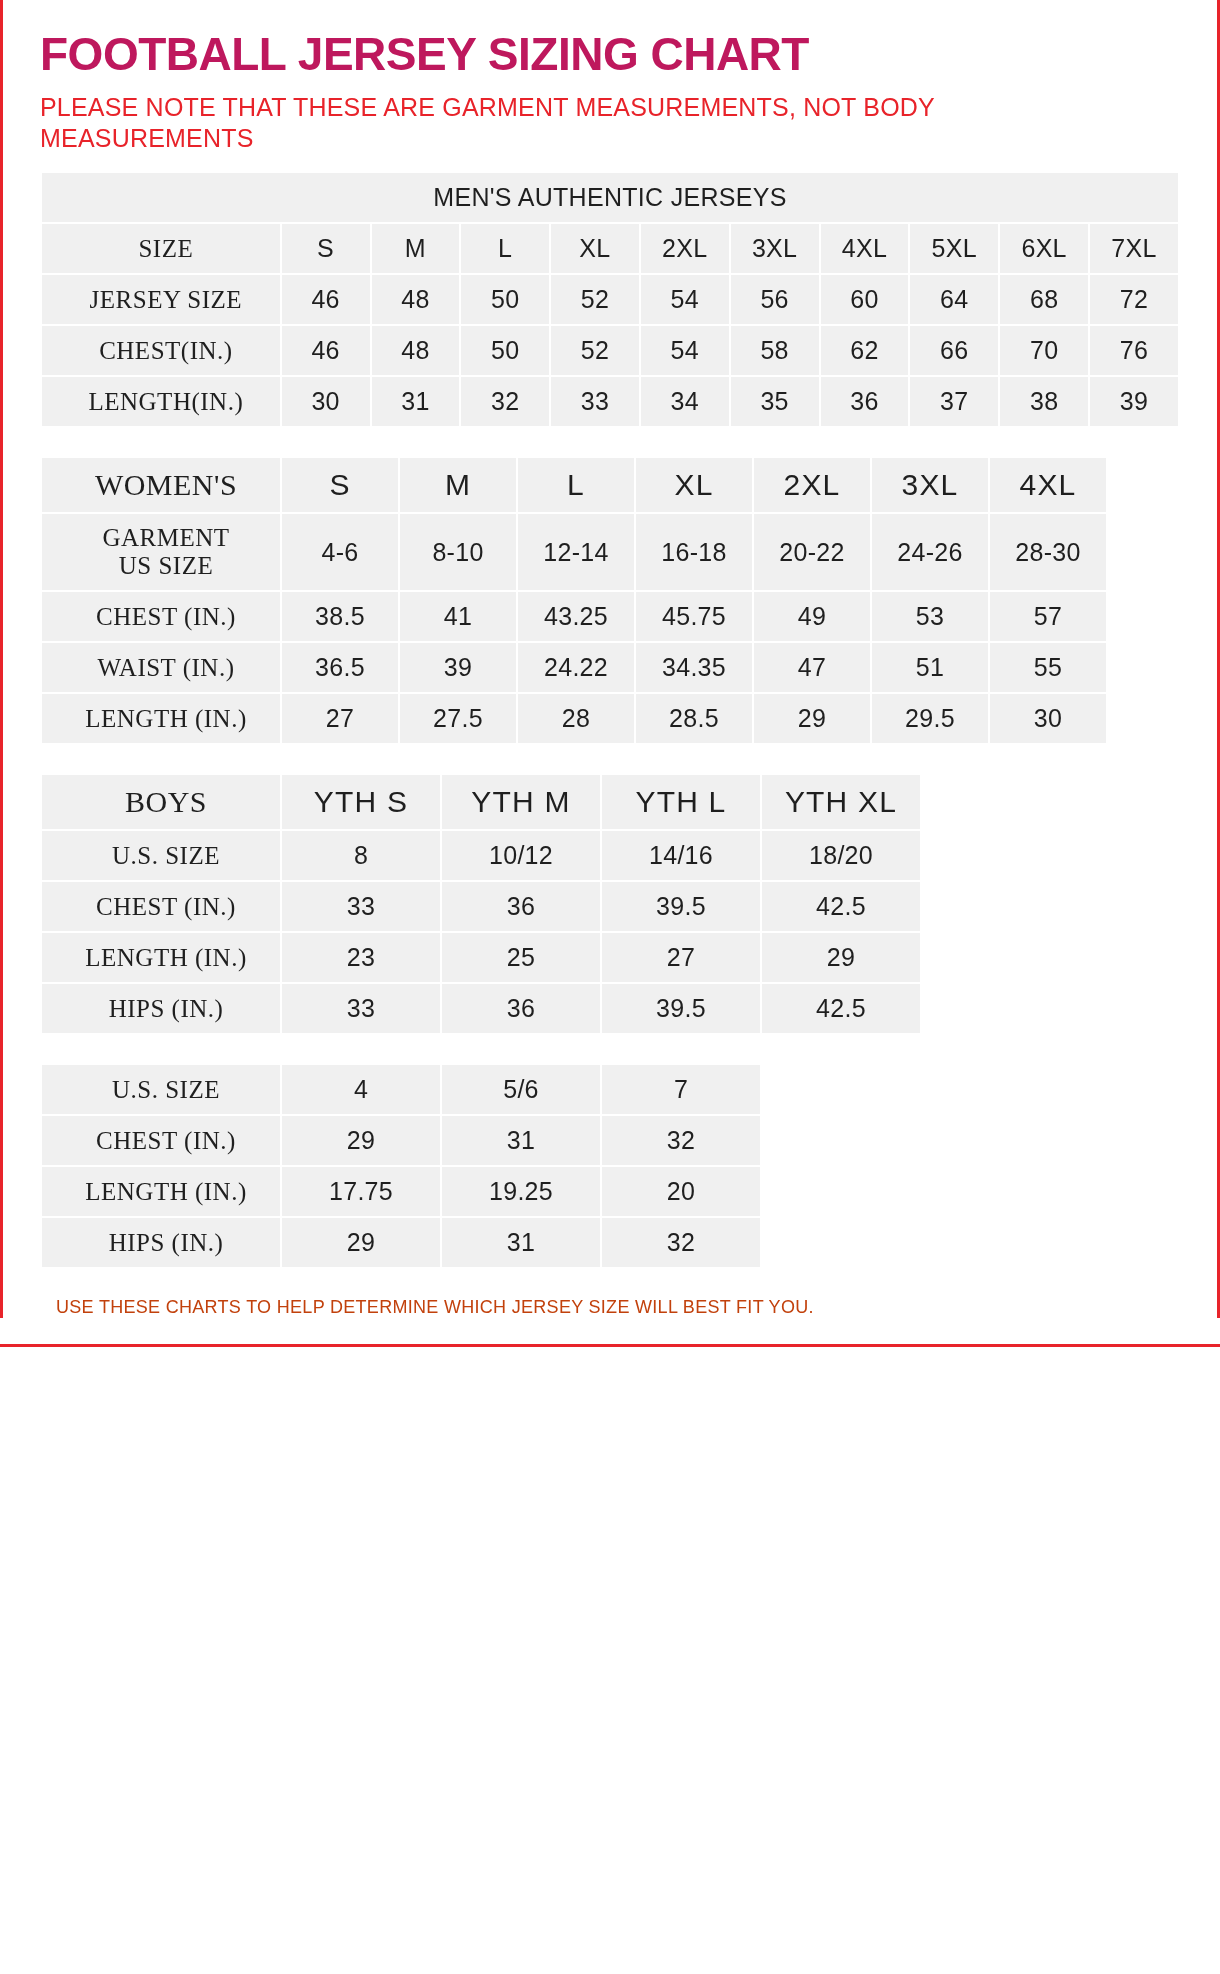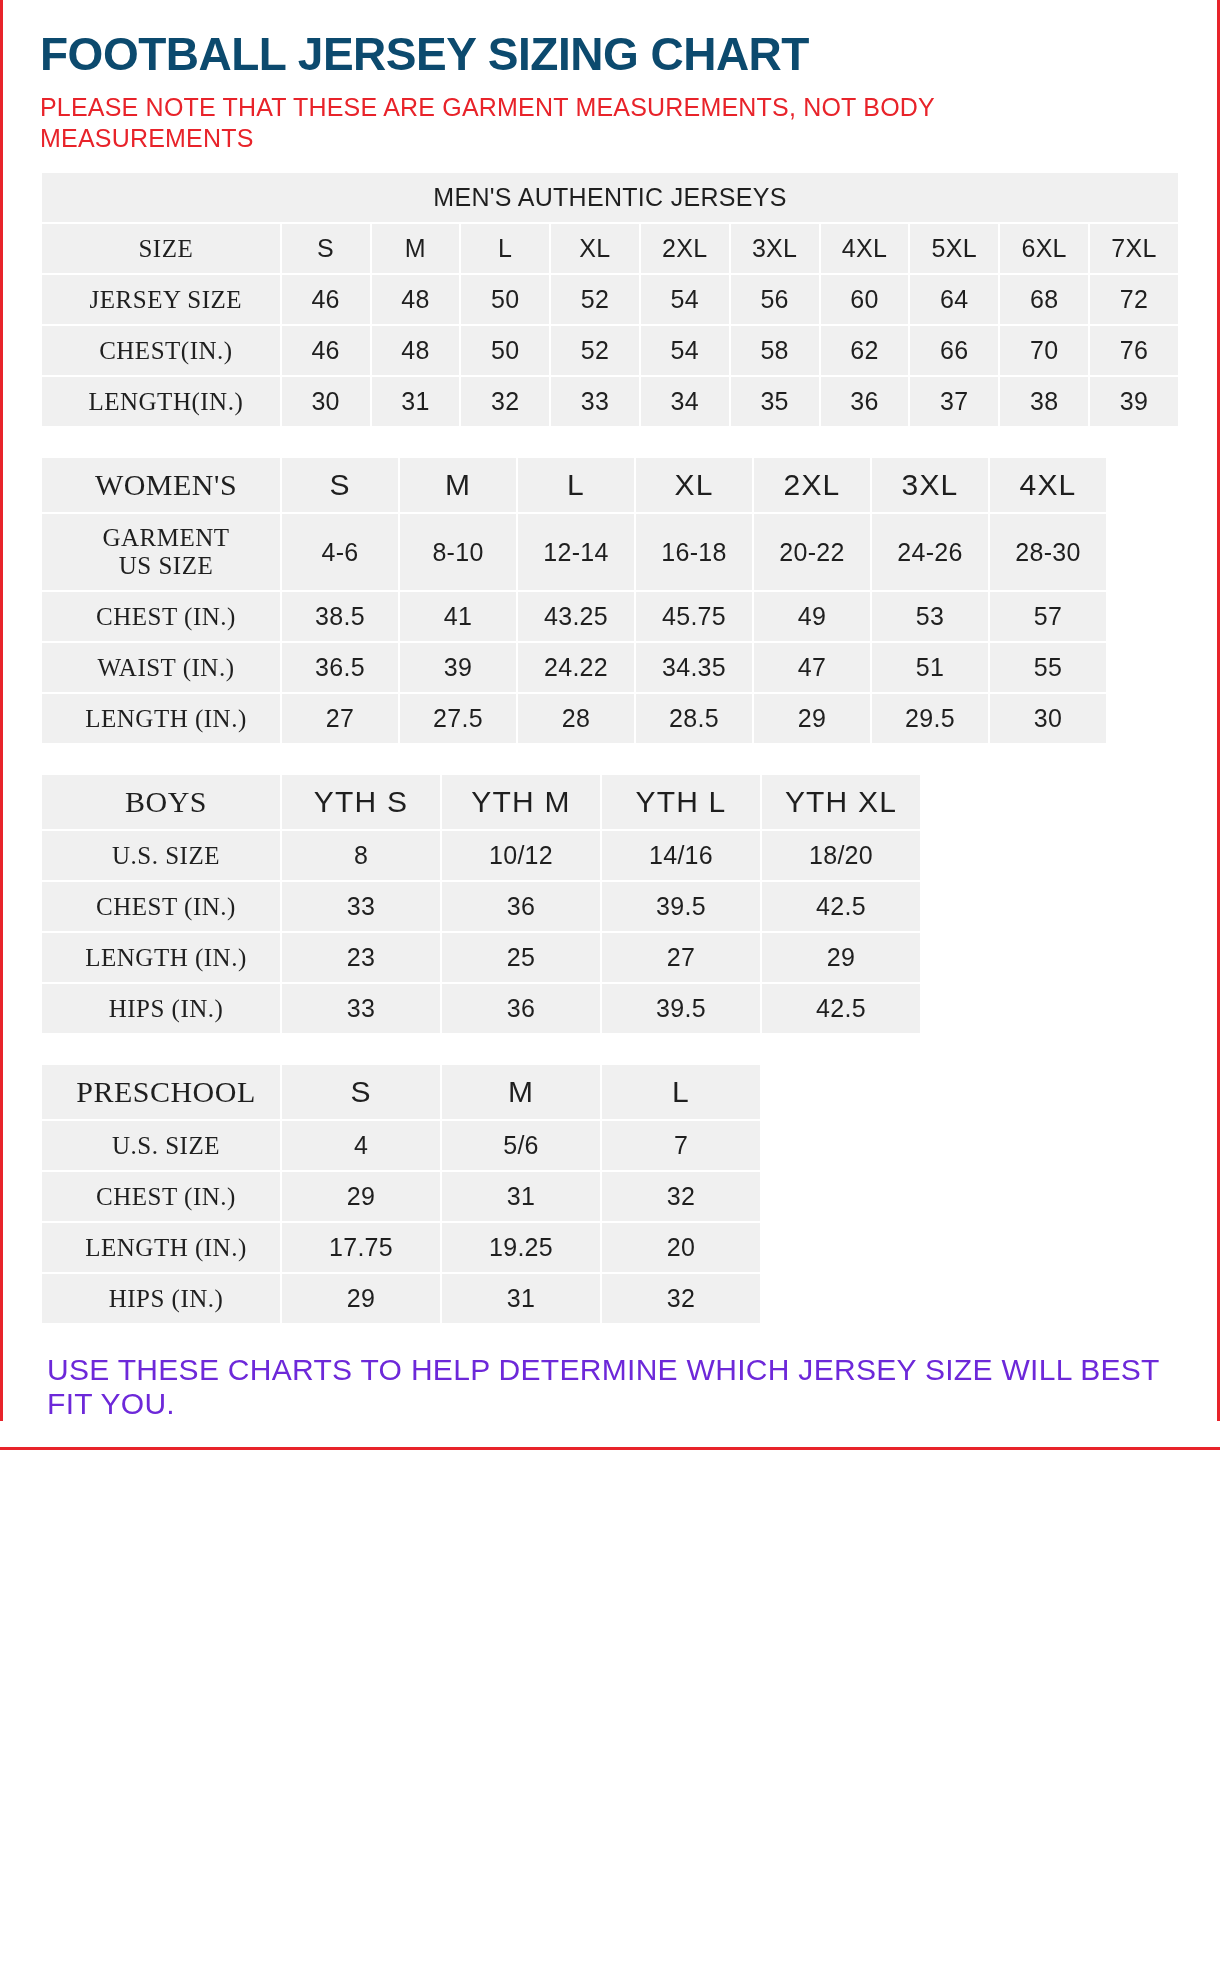--- a/index.html
+++ b/index.html
@@ -19,21 +19,21 @@
     box-sizing: border-box;
     padding: 30px 40px 0 40px;
     position: relative;
   }
   .doc-title {
     font-size: 46px;
     font-weight: bold;
     letter-spacing: -0.5px;
     line-height: 1.05;
     margin: 0 0 14px 0;
-    color: #0c4a6e;
+    color: #be185d;
   }
   .doc-note {
     font-size: 25px;
     line-height: 1.22;
     color: #e8232a;
     margin: 0 0 18px 0;
     max-width: 1100px;
     letter-spacing: 0.2px;
   }
   table.chart {
@@ -71,24 +71,24 @@
     letter-spacing: 1.2px;
   }
   .section-head td.rowhead {
     text-align: left;
     padding-left: 14px;
   }
   .two-line {
     line-height: 1.12;
   }
   .footer-note {
-    font-size: 30px;
-    color: #6d28d9;
+    font-size: 18px;
+    color: #c2410c;
     letter-spacing: 0.3px;
-    margin: 10px 0 26px 7px;
+    margin: 10px 0 26px 16px;
   }
   .side-rule {
     position: absolute;
     top: 0;
     bottom: 0;
     width: 3px;
     background: #e8232a;
   }
   .side-rule.left { left: 0; }
   .side-rule.right { right: 0; }
@@ -314,26 +314,20 @@
   </table>
 
   <table class="chart pre">
     <colgroup>
       <col class="h">
         <col class="c">
         <col class="c">
         <col class="c">
     </colgroup>
     <tbody>
-      <tr class="section-head">
-        <td class="rowhead small">PRESCHOOL</td>
-        <td class="small">S</td>
-        <td class="small">M</td>
-        <td class="small">L</td>
-      </tr>
       <tr>
         <td class="rowhead">U.S. SIZE</td>
         <td>4</td>
         <td>5/6</td>
         <td>7</td>
       </tr>
       <tr>
         <td class="rowhead">CHEST (IN.)</td>
         <td>29</td>
         <td>31</td>

